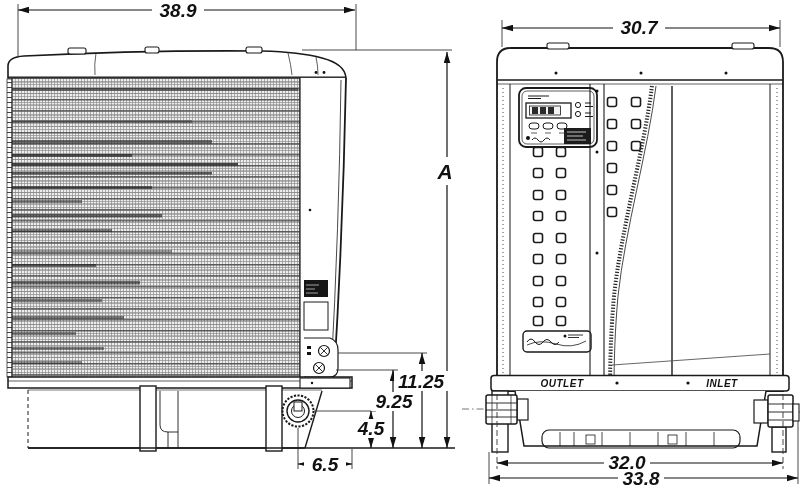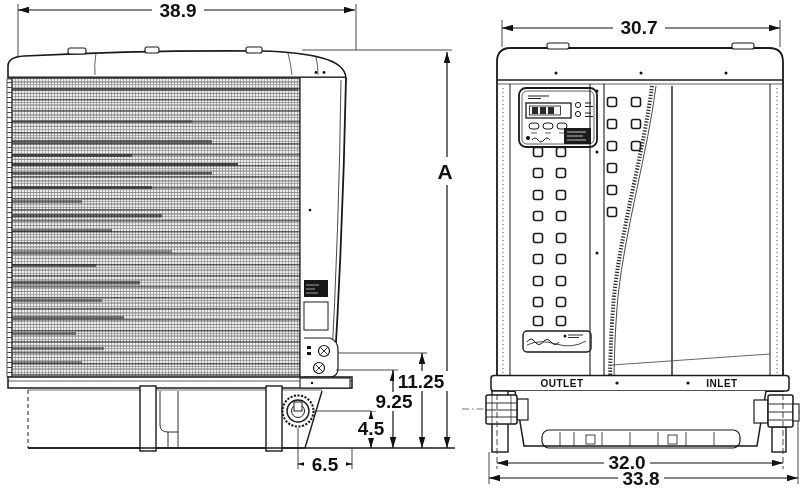--- a/index.html
+++ b/index.html
@@ -1,17 +1,17 @@
 <!DOCTYPE html>
 <html><head>
 <meta charset="utf-8">
 <style>
   html,body{margin:0;padding:0;background:#fff;}
   #canvas{position:relative;width:800px;height:496px;background:#fff;overflow:hidden;
-          font-family:"Liberation Sans",sans-serif;}
+          font-family:"Liberation Sans",sans-serif;font-style:italic;}
   svg{position:absolute;left:0;top:0;}
   text{font-family:"Liberation Sans",sans-serif;fill:#111;}
   .dim{font-size:19px;font-weight:700;text-anchor:middle;}
   .dimA{font-size:21px;font-weight:700;text-anchor:middle;}
   .port{font-size:10px;font-weight:700;text-anchor:middle;letter-spacing:0.5px;}
 </style>
 </head>
 <body>
 
 <div id="canvas">

